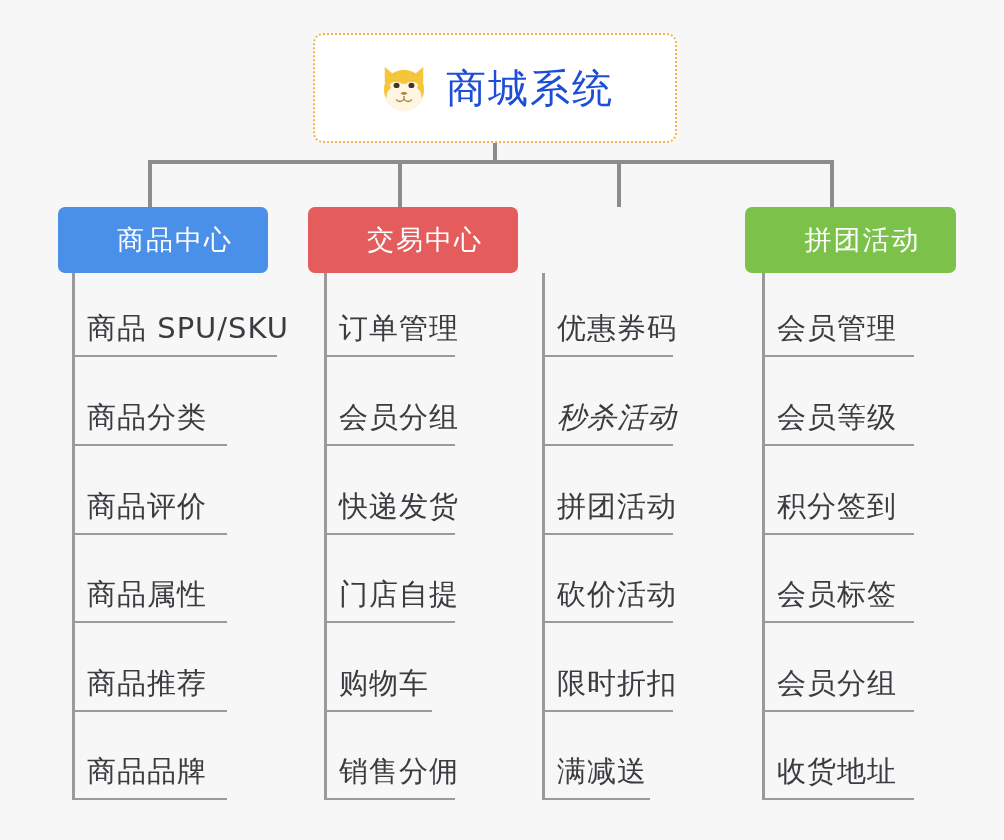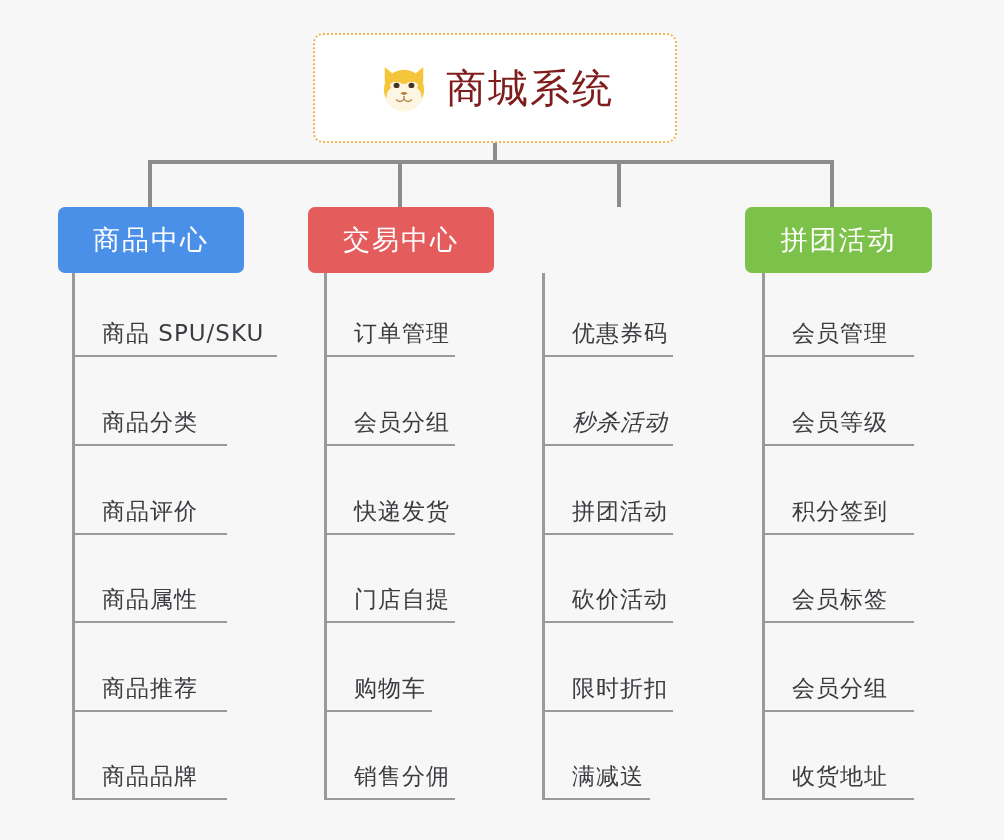--- a/index.html
+++ b/index.html
@@ -38,21 +38,21 @@
     gap: 14px;
   }
   .root-icon {
     width: 56px;
     height: 56px;
     flex: 0 0 56px;
     position: relative;
   }
   .root-title {
     font-size: 40px;
-    color: #7f1d1d;
+    color: #1d4ed8;
     letter-spacing: 2px;
     line-height: 1;
     white-space: nowrap;
   }
 
   
   .conn {
     position: absolute;
     background: #8c8c8c;
   }
@@ -65,41 +65,42 @@
     top: 207px;
     height: 66px;
     border-radius: 7px;
     display: flex;
     align-items: center;
     justify-content: center;
     color: #ffffff;
     font-size: 27px;
     letter-spacing: 2px;
     white-space: nowrap;
+    padding-left: 24px;
   }
 
   
   .spine {
     position: absolute;
     width: 3px;
     top: 273px;
     background: #9a9a9a;
   }
 
   
   .leaf {
     position: absolute;
     height: 0;
     border-bottom: 2px solid #9a9a9a;
   }
   .leaf-label {
     position: absolute;
-    left: 30px;
+    left: 15px;
     bottom: 6px;
-    font-size: 23px;
+    font-size: 29px;
     color: #3b3b40;
     white-space: nowrap;
     letter-spacing: 1px;
   }
 </style>
 </head>
 <body>
 
 <div id="mindmap">
 

